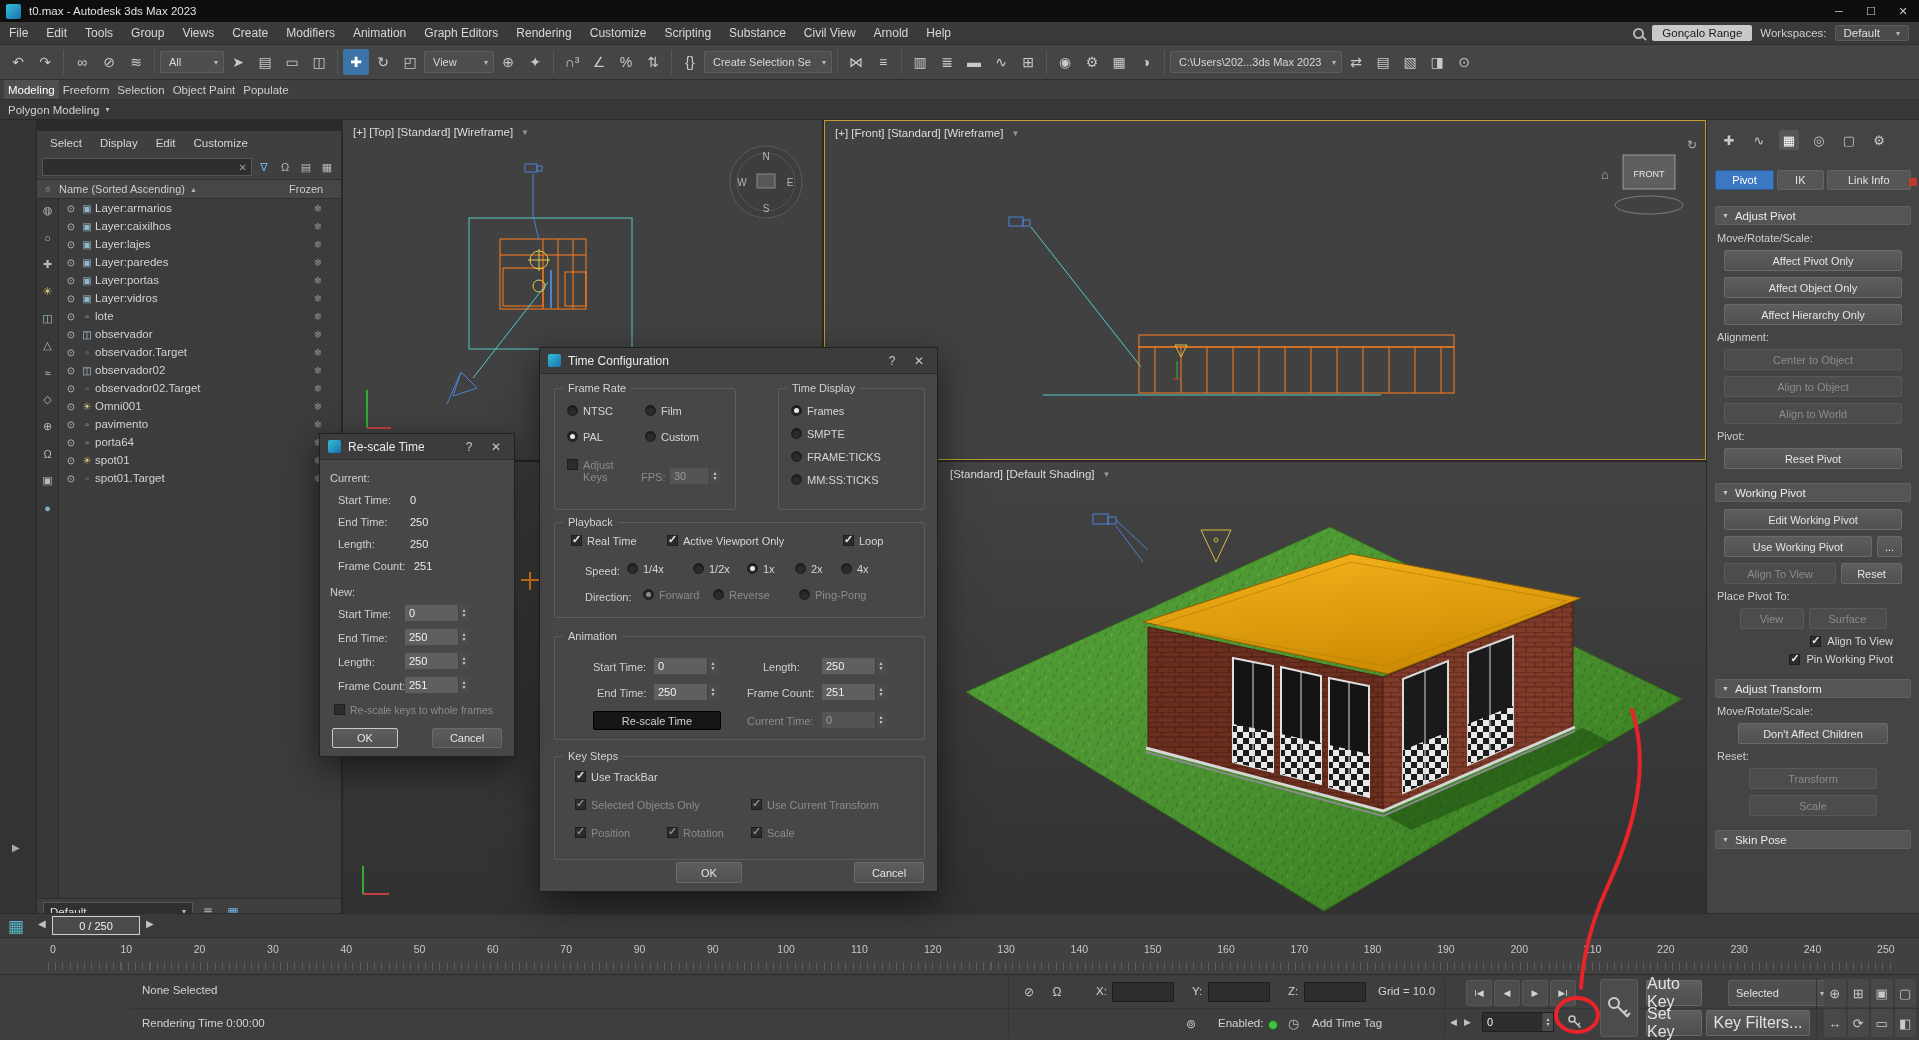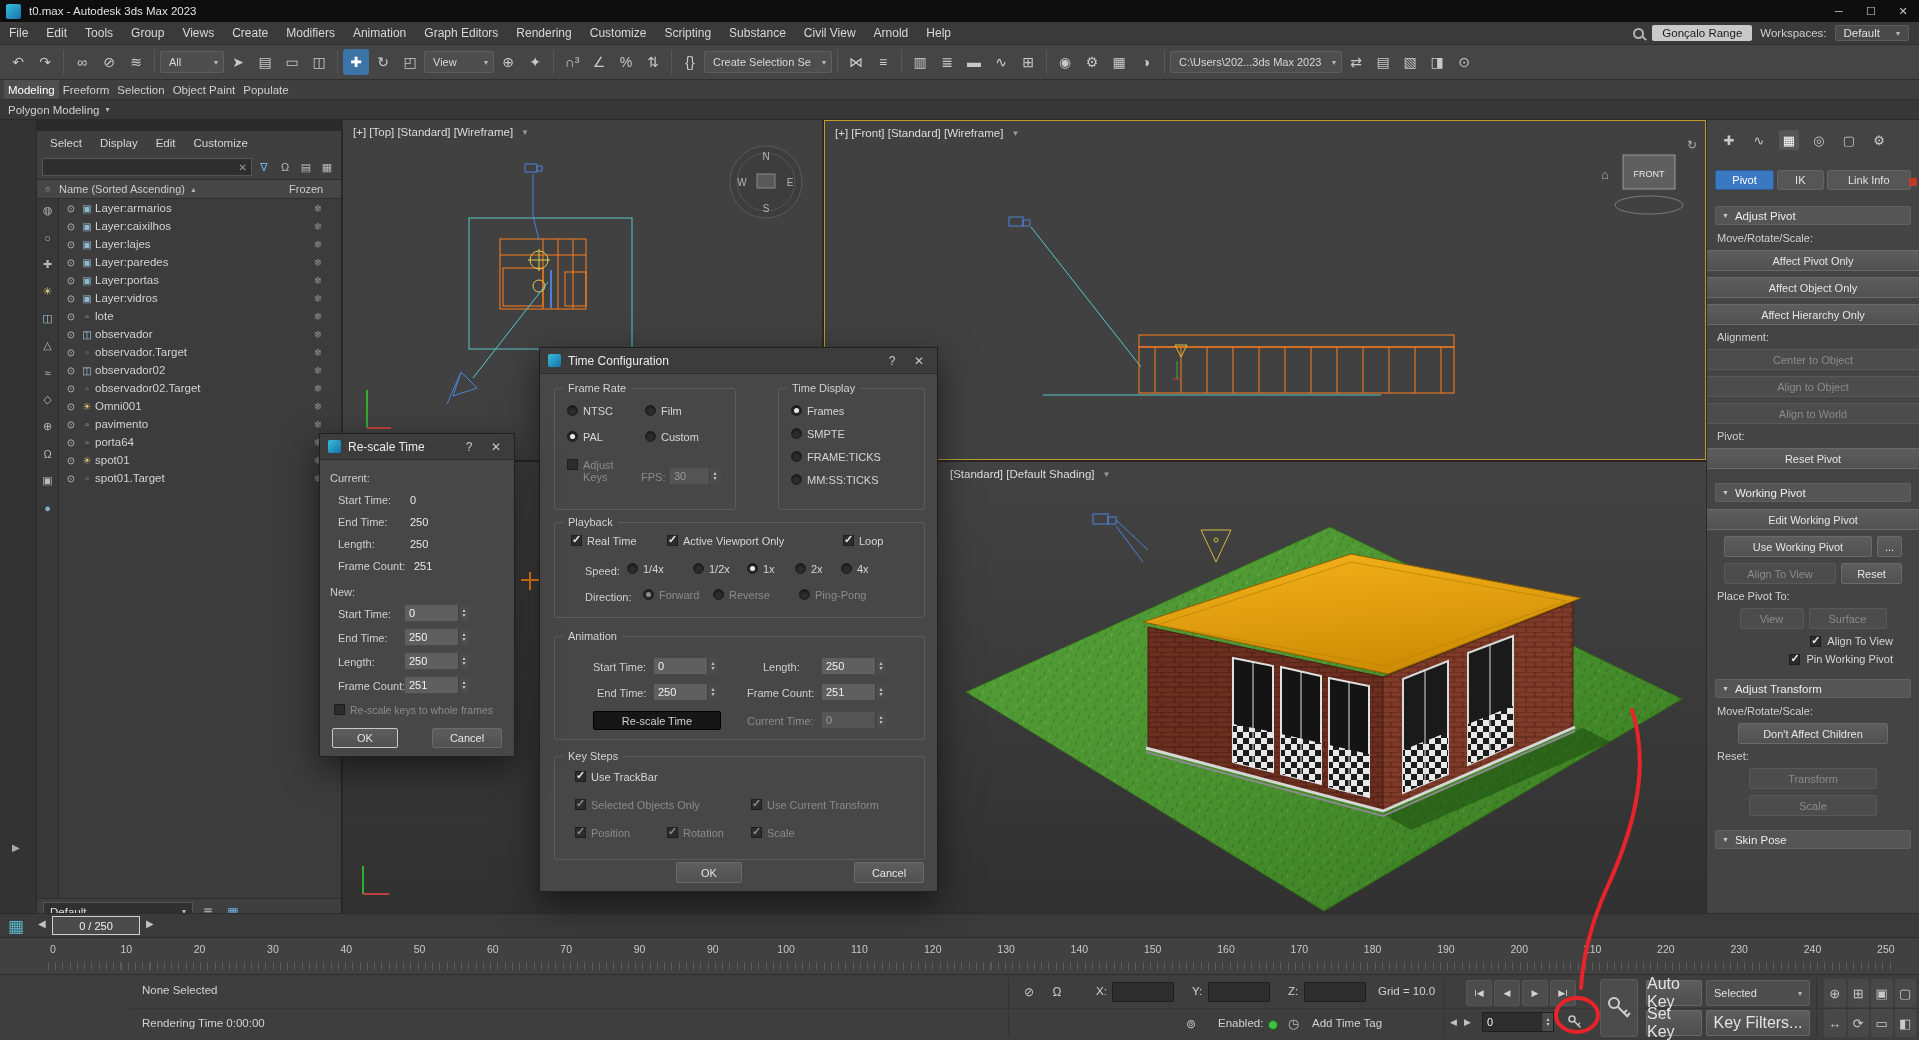--- a/index.html
+++ b/index.html
@@ -88,21 +88,21 @@
   .cp-scrollmark { position:absolute; right:2px; top:58px; width:8px; height:8px; background:#c0392b; }
   .cp-subtabs { display:flex; gap:3px; margin:14px 0 16px; }
   .cp-subtab { height:20px; font-size:11px; display:flex; align-items:center; justify-content:center; background:#565656; border:1px solid #646464; border-radius:2px; color:#e2e2e2; }
   .cp-subtab:nth-child(1){ flex:0.9; } .cp-subtab:nth-child(2){ flex:0.7; } .cp-subtab:nth-child(3){ flex:1.3; }
   .cp-subtab.active { background:var(--accent,#3a78c2); border-color:#2d5f94; color:#fff; }
   .rollout { margin-bottom:8px; }
   .roll-h { height:19px; background:#555; border:1px solid #616161; border-radius:2px; display:flex; align-items:center; gap:6px; padding:0 6px; font-size:11.5px; color:#ececec; }
   .roll-h::before { content:"▼"; font-size:7px; color:#c9c9c9; }
   .roll-b { padding:7px 2px 6px; display:flex; flex-direction:column; gap:6px; align-items:center; }
   .cp-label { align-self:flex-start; font-size:11px; color:#cfcfcf; }
-  .cp-btn { width:214px; height:21px; background:linear-gradient(#5d5d5d,#515151); border:1px solid #6a6a6a; border-radius:2px; font-size:11px; color:#e4e4e4; display:flex; align-items:center; justify-content:center; white-space:nowrap; }
+  .cp-btn { width:178px; height:21px; background:linear-gradient(#5d5d5d,#515151); border:1px solid #6a6a6a; border-radius:2px; font-size:11px; color:#e4e4e4; display:flex; align-items:center; justify-content:center; white-space:nowrap; }
   .cp-btn.dis { background:#4c4c4c; border-color:#595959; color:#8b8b8b; }
   .cp-row { display:flex; gap:5px; width:178px; justify-content:center; }
   .cp-check { display:flex; align-items:center; gap:6px; font-size:11px; color:#d6d6d6; align-self:flex-end; margin-right:16px; }
 
   
   .radio { width:11px; height:11px; border-radius:50%; background:#2c2c2c; border:1px solid #1e1e1e; box-shadow:inset 0 1px 2px rgba(0,0,0,.6); flex:none; }
   .radio.sel::after { content:""; display:block; width:5px; height:5px; margin:2px; border-radius:50%; background:#e8e8e8; }
   .ctl.dis .radio.sel::after { background:#8b8b8b; }
   .cbx { width:11px; height:11px; background:#2c2c2c; border:1px solid #1e1e1e; flex:none; position:relative; }
   .cbx.on::after { content:"✓"; position:absolute; left:0; top:-3px; font-size:11px; font-weight:bold; color:#e8e8e8; }
@@ -150,21 +150,21 @@
   .listener { position:absolute; left:0; top:0; width:130px; height:66px; border-right:1px solid #5a5a5a; }
   .listener-top { height:33px; background:#d8b8b8; }
   .listener-bottom { height:33px; background:#f2eaea; display:flex; align-items:center; padding-left:4px; font-family:"Liberation Mono",monospace; font-size:11px; color:#c01010; white-space:nowrap; overflow:hidden; }
   .st-text { position:absolute; font-size:11.5px; color:#d2d2d2; white-space:nowrap; }
   .st-ic { position:absolute; width:22px; height:22px; display:flex; align-items:center; justify-content:center; font-size:12px; color:#c6c6c6; }
   .dark-fld { position:absolute; height:20px; background:#2d2d2d; border:1px solid #1f1f1f; }
   .pb-row { position:absolute; left:1466px; top:5px; display:flex; gap:2px; }
   .pb-ic { width:26px; height:26px; background:#4c4c4c; border:1px solid #585858; border-radius:2px; display:flex; align-items:center; justify-content:center; font-size:9px; color:#d2d2d2; }
   .bigkey { position:absolute; left:1600px; top:4px; width:38px; height:58px; background:#4c4c4c; border:1px solid #5c5c5c; border-radius:3px; display:flex; align-items:center; justify-content:center; }
   .st-btn { position:absolute; background:linear-gradient(#5d5d5d,#4e4e4e); border:1px solid #686868; border-radius:2px; font-size:16px; color:#e2e2e2; display:flex; align-items:center; justify-content:center; }
-  .st-dd { position:absolute; background:#4e4e4e; border:1px solid #5e5e5e; border-radius:2px; font-size:11px; color:#e0e0e0; display:flex; align-items:center; padding:0 7px; }
+  .st-dd { position:absolute; background:#4e4e4e; border:1px solid #5e5e5e; border-radius:2px; font-size:11px; color:#e0e0e0; display:flex; align-items:center; padding:0 7px;margin-left:22px; }
   .st-dd .dd-ar { margin-left:auto; }
   .nav-grid { position:absolute; left:1824px; top:4px; width:92px; height:58px; display:grid; grid-template-columns:repeat(4,1fr); gap:2px; }
   .nav-ic { display:flex; align-items:center; justify-content:center; font-size:13px; color:#c9c9c9; background:#484848; border-radius:2px; }
   .green-dot { position:absolute; width:10px; height:10px; border-radius:50%; background:var(--enabled-green,#3fc23f); border:1px solid #1f5f1f; }
   .clock-ic { position:absolute; font-size:13px; color:#b9b9b9; }
   .mini-ar { position:absolute; font-size:9px; color:#c2c2c2; }
 
   
   .annotation { position:absolute; left:0; top:0; z-index:300; pointer-events:none; }
 </style>

